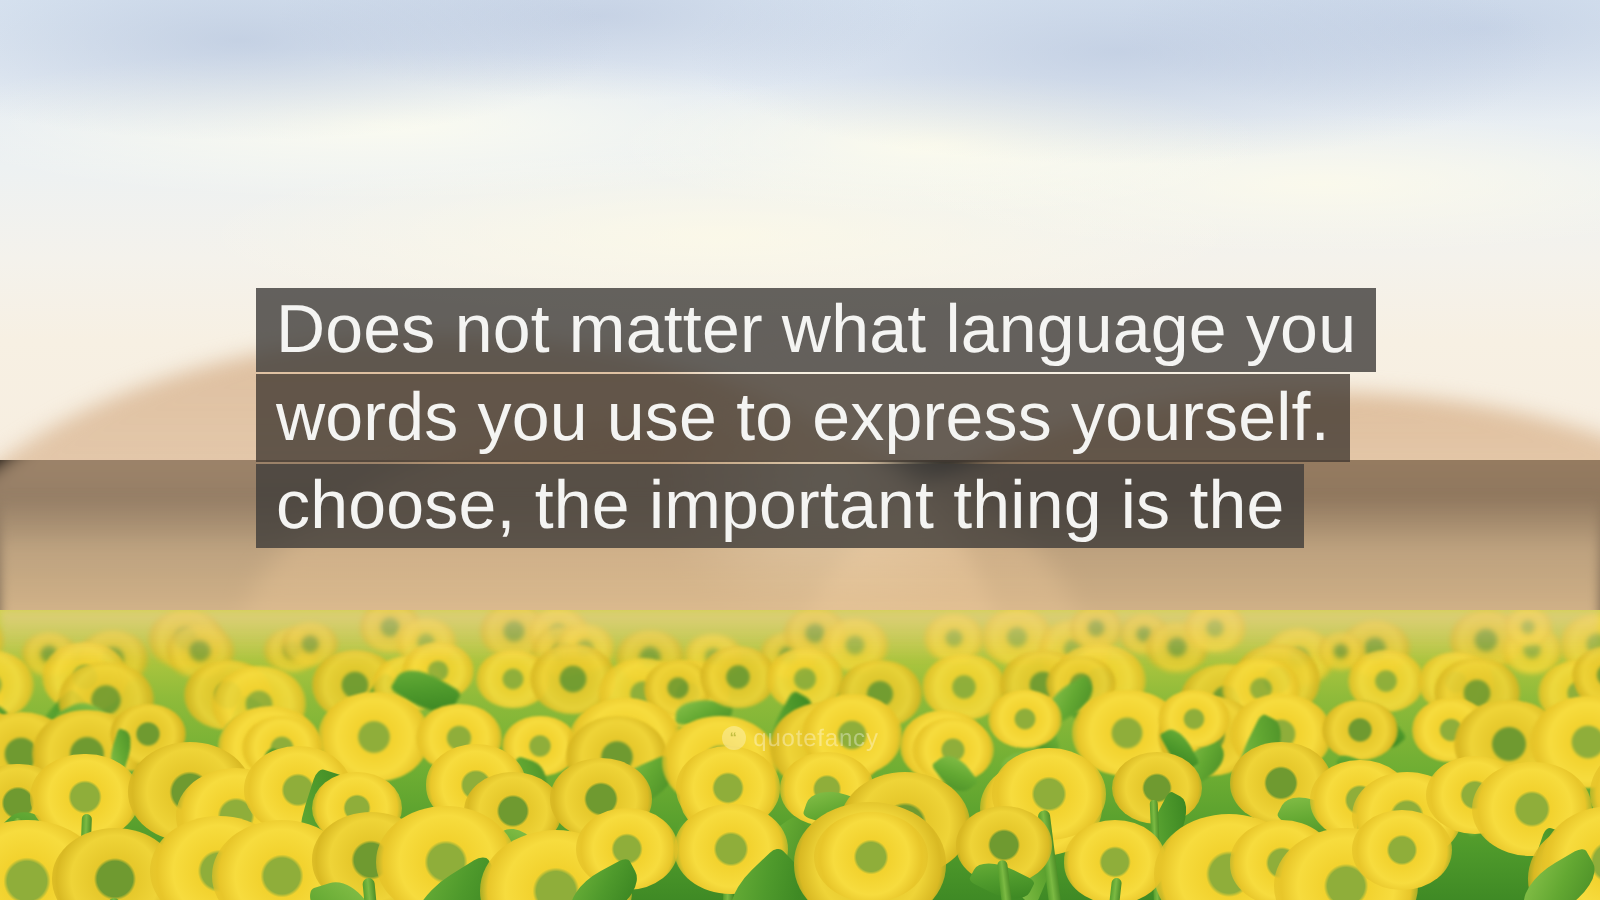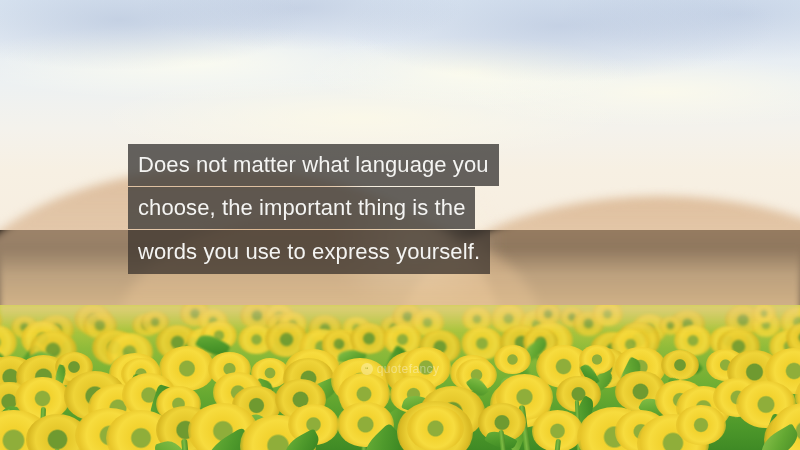--- a/index.html
+++ b/index.html
@@ -181,21 +181,21 @@
     box-sizing: border-box;
   }
   .q-line {
     display: block;
     box-sizing: border-box;
     height: 42px;
     line-height: 42px;
     margin-bottom: 1px;
     padding: 0 10px 0 10px;
     color: #f4f4f2;
-    font-size: 22px;
+    font-size: 34px;
     font-weight: 400;
     letter-spacing: .1px;
     white-space: nowrap;
     background: rgba(62,60,57,.80);
   }
   .q-line.l3 {
     height: 44px;
     line-height: 44px;
     background: rgba(66,58,50,.80);
   }
@@ -463,22 +463,22 @@
         <div class="flower" style="left: 676.137px; top: 100.288px; width: 49.6792px; height: 39.7434px; opacity: 1;"></div>
         <div class="flower dark" style="left: 763.998px; top: 104.354px; width: 75.5801px; height: 60.4641px; opacity: 1;"></div>
         <div class="flower" style="left: 771.026px; top: 98.0276px; width: 69.4127px; height: 55.5302px; opacity: 1;"></div>
         <div class="leaf light" style="left: 758.728px; top: 127.257px; width: 41.1987px; height: 21.6573px; transform: rotate(-30.3162deg);"></div>
       </div>
     <div class="field-blur-top"></div>
   </div>
 
   <div class="quote">
     <span class="q-line l1">Does not matter what language you</span>
+    <span class="q-line l3">words you use to express yourself.</span>
     <span class="q-line l2">choose, the important thing is the</span>
-    <span class="q-line l3">words you use to express yourself.</span>
   </div>
 
 
   <div class="watermark">
     <span class="wm-logo">“</span>
     <span class="wm-text">quotefancy</span>
   </div>
 
 </div>
 

